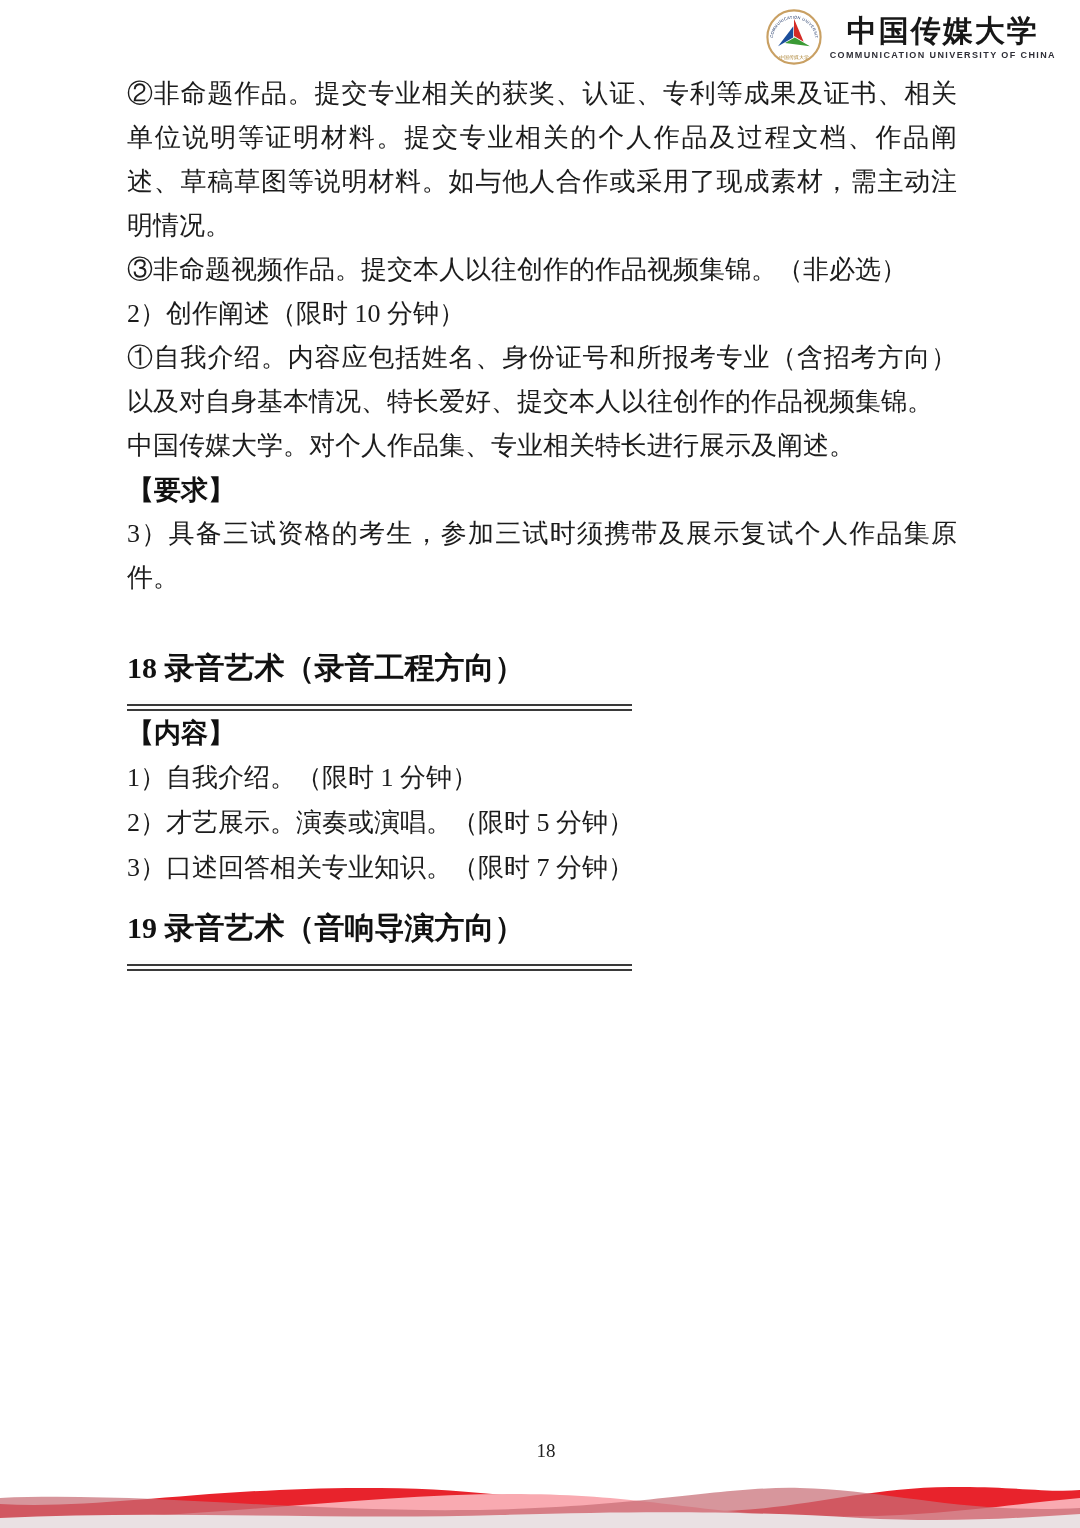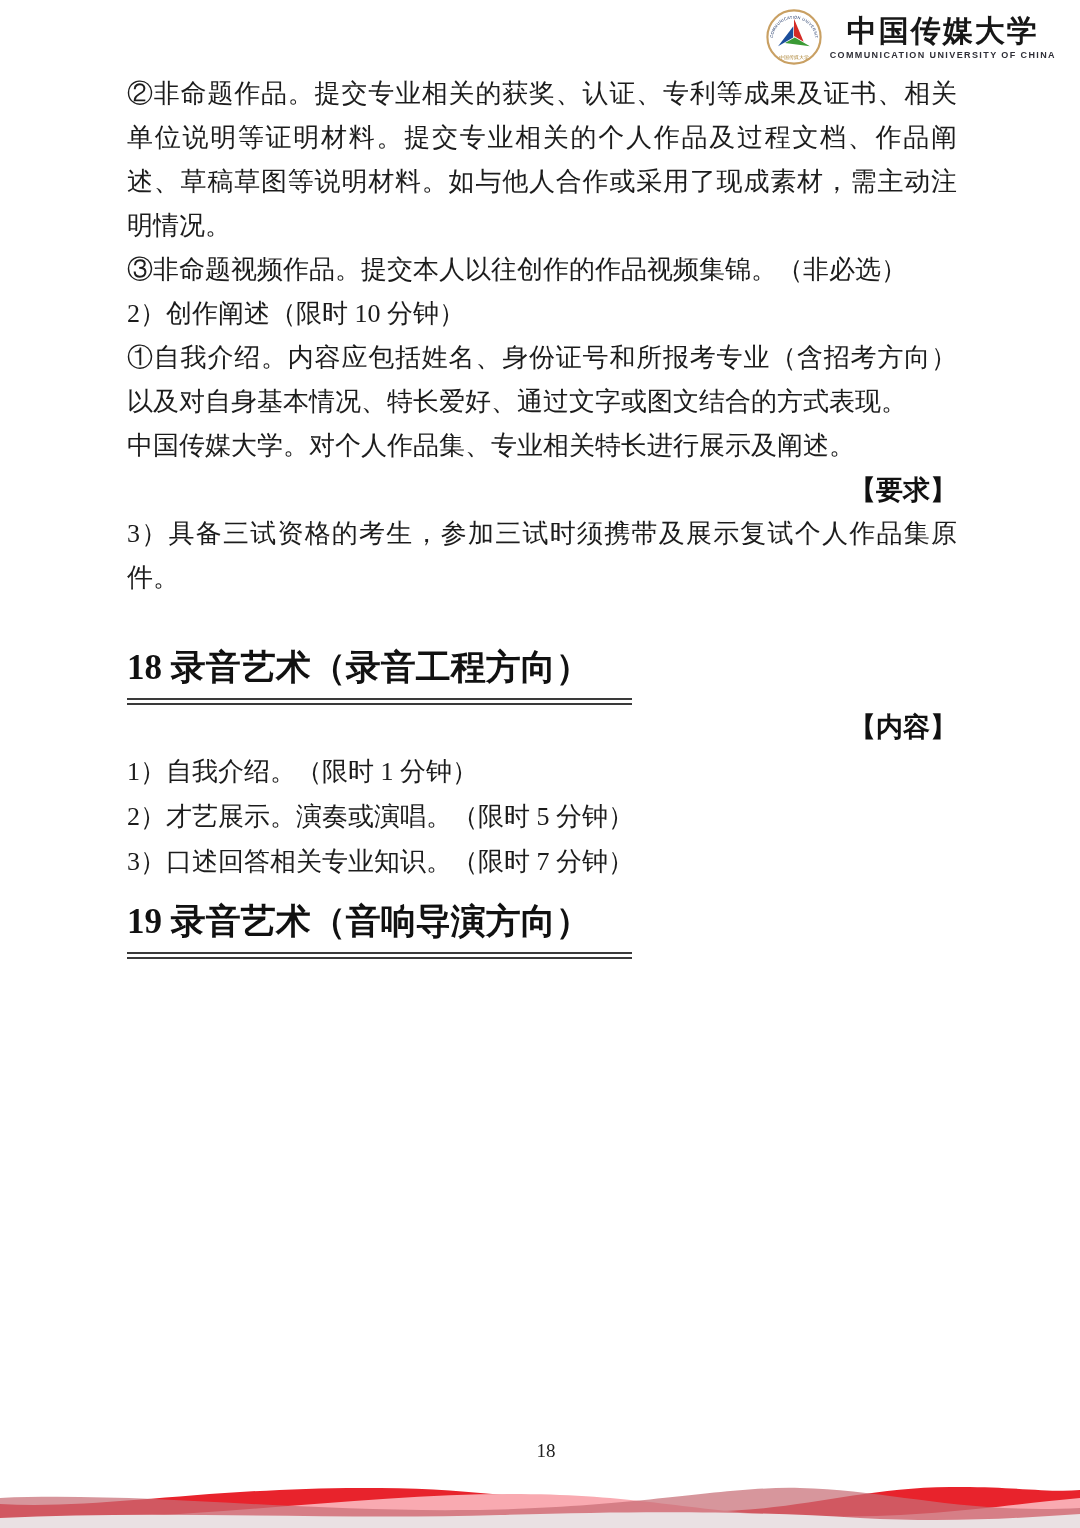--- a/index.html
+++ b/index.html
@@ -20,27 +20,27 @@
     margin-top:2px; font-size:9px; font-weight:bold; letter-spacing:1.4px;
     color:#2e2e36; font-family:"Liberation Sans","DejaVu Sans",sans-serif; white-space:nowrap;
   }
 
   
   .content { position:absolute; left:127px; top:72px; width:830px; }
   .para {
     margin:0; font-size:26px; line-height:44px; text-align:justify;
     color:#1c1c1c; word-break:break-word;
   }
-  .bold-label { margin:0; font-size:27px; line-height:44px; font-weight:bold; color:#111;text-align:right; }
+  .bold-label { margin:0; font-size:27px; line-height:44px; font-weight:bold; color:#111; }
 
   .section { margin-top:50px; }
   .section.second { margin-top:20px; }
   .section-title {
-    margin:0; width:505px; font-size:35px; font-weight:bold; line-height:36px;
-    color:#111; padding-bottom:12px; border-bottom:7px double #3a3a3a;
+    margin:0; width:505px; font-size:30px; font-weight:bold; line-height:36px;
+    color:#111; padding-bottom:18px; border-bottom:7px double #3a3a3a;
   }
   .section-body { margin-top:0; }
   .item { margin:0; font-size:26px; line-height:45px; color:#1c1c1c; }
 
   
   .page-num {
     position:absolute; top:1440px; left:6px; width:100%; text-align:center;
     font-size:19px; color:#222;
   }
   .waves { position:absolute; left:0; bottom:0; width:1080px; height:60px; display:block; }
@@ -69,21 +69,21 @@
     <div class="wordmark">
       <div class="cn">中国传媒大学</div>
       <div class="en">COMMUNICATION UNIVERSITY OF CHINA</div>
     </div>
   </div>
 
   <div class="content">
     <p class="para">②非命题作品。提交专业相关的获奖、认证、专利等成果及证书、相关单位说明等证明材料。提交专业相关的个人作品及过程文档、作品阐述、草稿草图等说明材料。如与他人合作或采用了现成素材，需主动注明情况。</p>
     <p class="para">③非命题视频作品。提交本人以往创作的作品视频集锦。（非必选）</p>
     <p class="para">2）创作阐述（限时 10 分钟）</p>
-    <p class="para">①自我介绍。内容应包括姓名、身份证号和所报考专业（含招考方向）以及对自身基本情况、特长爱好、通过文字或图文结合的方式表现。</p>
+    <p class="para">①自我介绍。内容应包括姓名、身份证号和所报考专业（含招考方向）以及对自身基本情况、特长爱好、提交本人以往创作的作品视频集锦。</p>
     <p class="para">中国传媒大学。对个人作品集、专业相关特长进行展示及阐述。</p>
 
     <p class="bold-label">【要求】</p>
     <p class="para">3）具备三试资格的考生，参加三试时须携带及展示复试个人作品集原件。</p>
 
     <div class="section">
       <h2 class="section-title">18 录音艺术（录音工程方向）</h2>
       <div class="section-body">
         <p class="bold-label">【内容】</p>
         <p class="item">1）自我介绍。（限时 1 分钟）</p>

